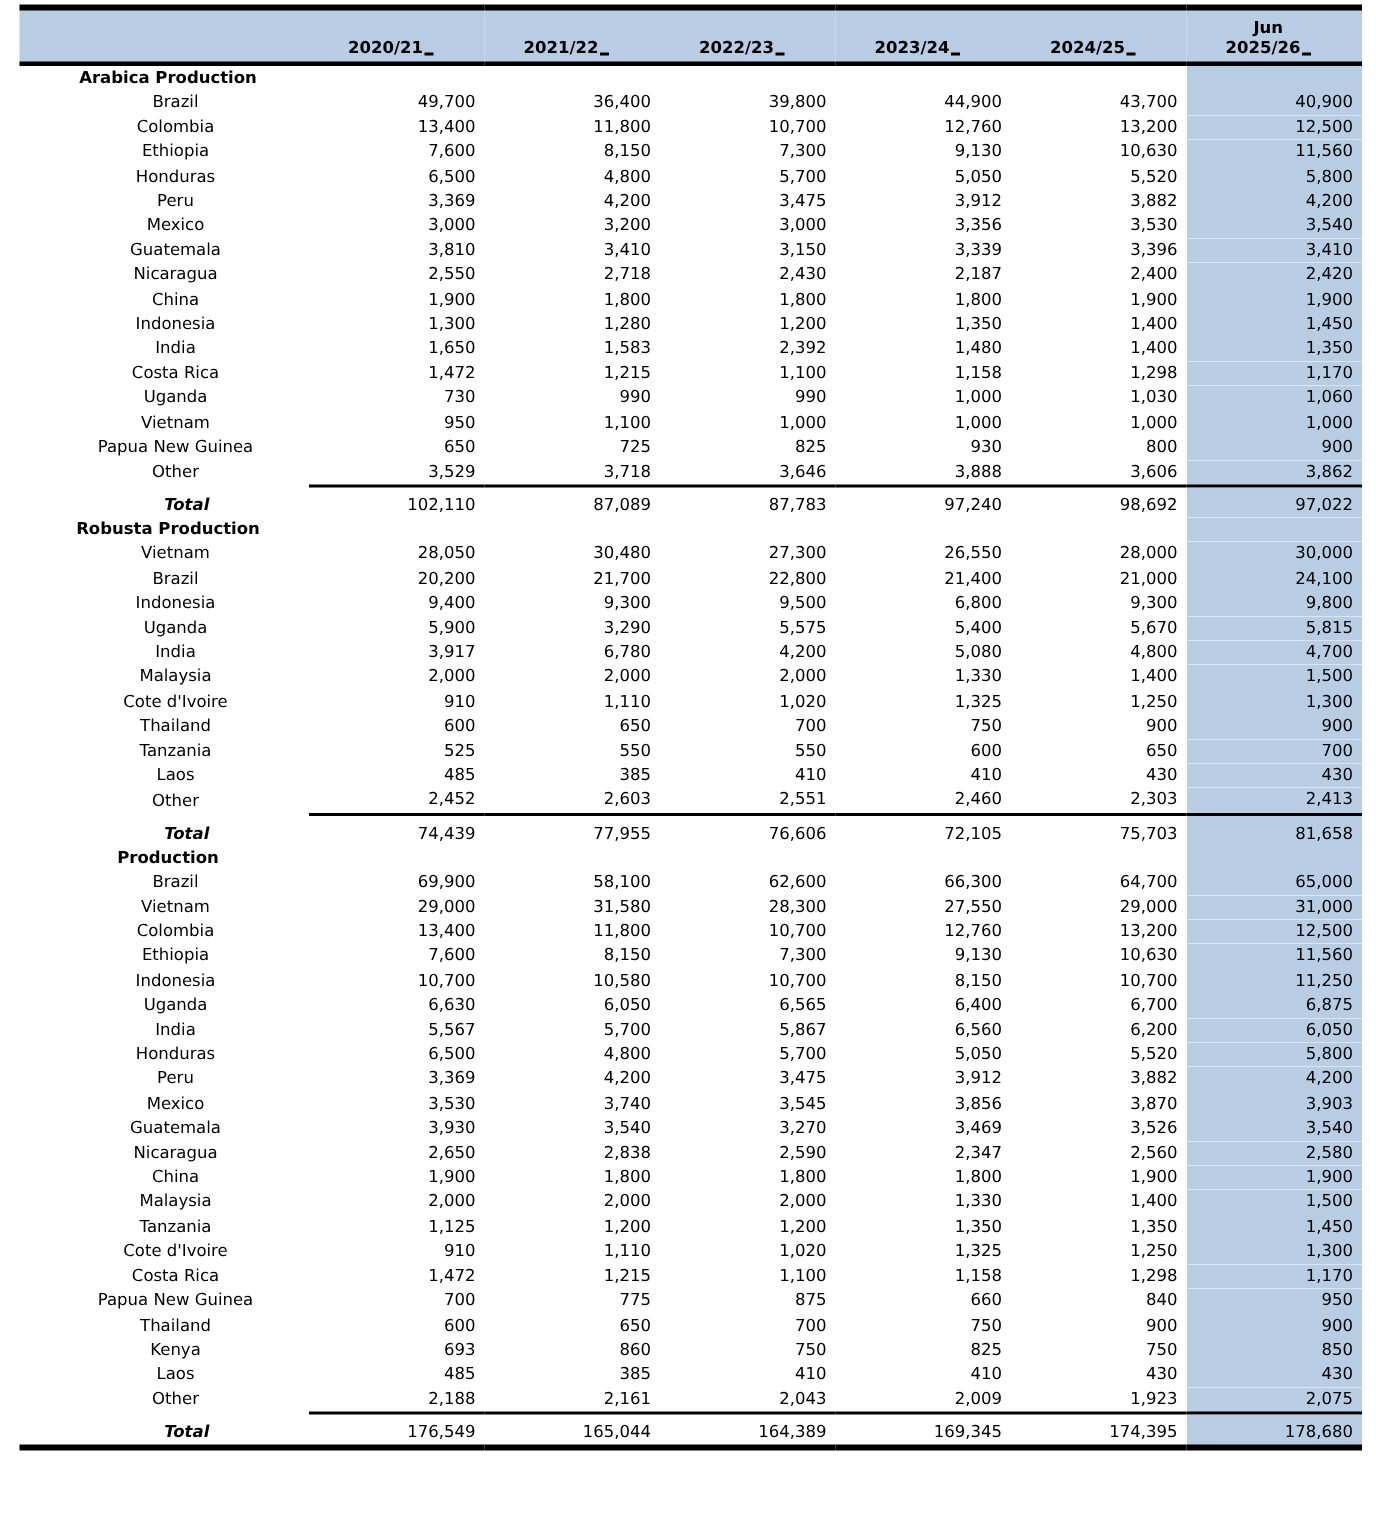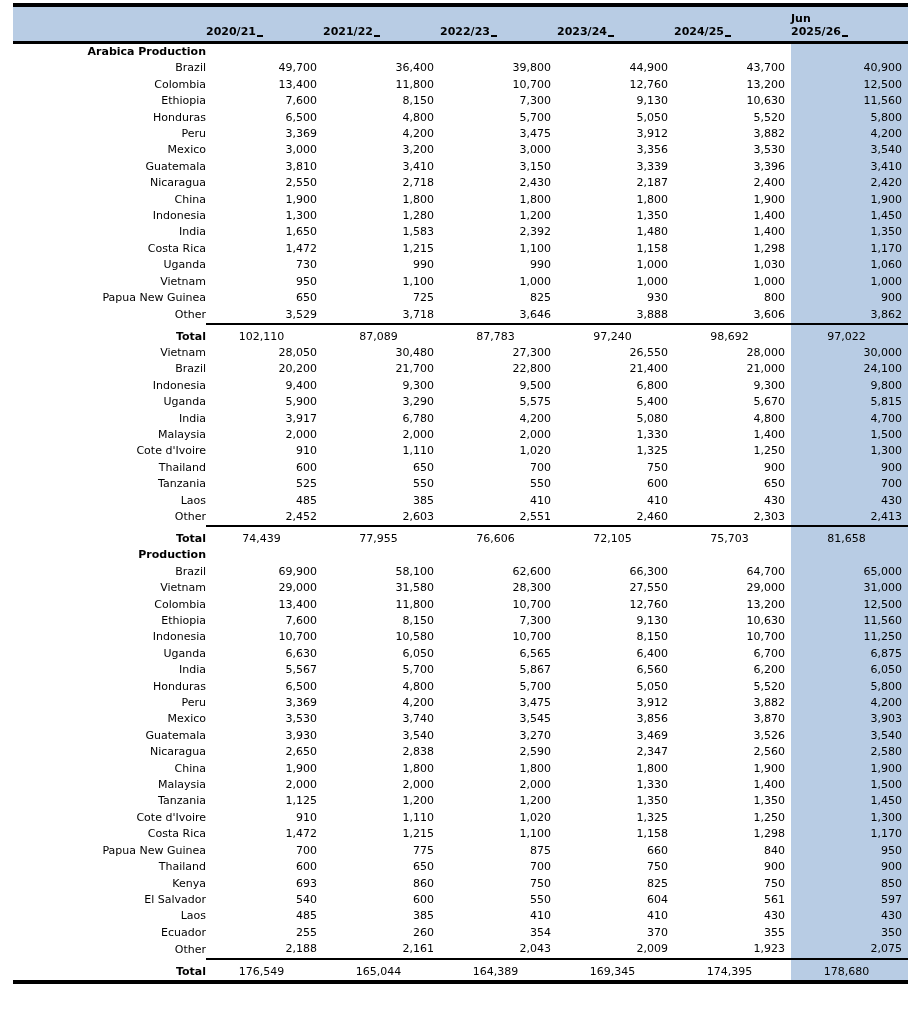--- a/index.html
+++ b/index.html
@@ -21,21 +21,21 @@
     border-collapse:collapse;
     table-layout:fixed;
     width:895px;
     border-top:4px solid var(--rule);
   }
   col.c-label{width:193px;}
   col.c-num{width:117px;}
   thead th{
     background:var(--header-bg);
     vertical-align:bottom;
-    text-align:left;
+    text-align:center;
     font-weight:bold;
     font-size:11px;
     line-height:13px;
     height:29px;
     padding:2px 8px 3px 0;
     border-bottom:3px solid var(--rule);
   }
   .year-label::after{
     content:"";
     display:inline-block;
@@ -46,25 +46,25 @@
   }
   tbody td{
     font-size:11px;
     height:16.4px;
     line-height:16.4px;
     padding:0 6px 0 0;
     text-align:right;
     white-space:nowrap;
     overflow:hidden;
   }
-  tbody td.label{text-align:right;padding:0 0 0 15px;}
+  tbody td.label{text-align:center;padding:0 0 0 15px;}
   tr.section-row td.label{font-weight:bold;padding-left:5px;}
   tr.total-row td{height:18px;line-height:13px;vertical-align:bottom;padding-bottom:2px;}
-  tr.total-row td.label{font-weight:bold;padding-left:30px;}
-  tr.total-row td.num{border-top:2px solid var(--rule);text-align:center;}
+  tr.total-row td.label{font-weight:bold;padding-left:30px;font-style:italic;}
+  tr.total-row td.num{border-top:2px solid var(--rule);}
   tbody td.hl{background:var(--hl-bg);}
   tr.grand td{border-bottom:4px solid var(--rule);}
 </style>
 </head>
 <body>
 
 <div class="page">
   <div class="sheet">
     <table class="prod">
       <colgroup>
@@ -258,20 +258,29 @@
           </tr>
           <tr class="total-row">
             <td class="label">Total</td>
             <td class="num">102,110</td>
             <td class="num">87,089</td>
             <td class="num">87,783</td>
             <td class="num">97,240</td>
             <td class="num">98,692</td>
             <td class="num hl">97,022</td>
           </tr>
+          <tr class="section-row">
+            <td class="label">Robusta Production</td>
+            <td class="num"></td>
+            <td class="num"></td>
+            <td class="num"></td>
+            <td class="num"></td>
+            <td class="num"></td>
+            <td class="num hl"></td>
+          </tr>
           <tr class="country-row">
             <td class="label">Vietnam</td>
             <td class="num">28,050</td>
             <td class="num">30,480</td>
             <td class="num">27,300</td>
             <td class="num">26,550</td>
             <td class="num">28,000</td>
             <td class="num hl">30,000</td>
           </tr>
           <tr class="country-row">
@@ -556,45 +565,27 @@
           <tr class="country-row">
             <td class="label">Kenya</td>
             <td class="num">693</td>
             <td class="num">860</td>
             <td class="num">750</td>
             <td class="num">825</td>
             <td class="num">750</td>
             <td class="num hl">850</td>
           </tr>
           <tr class="country-row">
-            <td class="label">El Salvador</td>
-            <td class="num">540</td>
-            <td class="num">600</td>
-            <td class="num">550</td>
-            <td class="num">604</td>
-            <td class="num">561</td>
-            <td class="num hl">597</td>
-          </tr>
-          <tr class="country-row">
             <td class="label">Laos</td>
             <td class="num">485</td>
             <td class="num">385</td>
             <td class="num">410</td>
             <td class="num">410</td>
             <td class="num">430</td>
             <td class="num hl">430</td>
-          </tr>
-          <tr class="country-row">
-            <td class="label">Ecuador</td>
-            <td class="num">255</td>
-            <td class="num">260</td>
-            <td class="num">354</td>
-            <td class="num">370</td>
-            <td class="num">355</td>
-            <td class="num hl">350</td>
           </tr>
           <tr class="country-row">
             <td class="label">Other</td>
             <td class="num">2,188</td>
             <td class="num">2,161</td>
             <td class="num">2,043</td>
             <td class="num">2,009</td>
             <td class="num">1,923</td>
             <td class="num hl">2,075</td>
           </tr>

